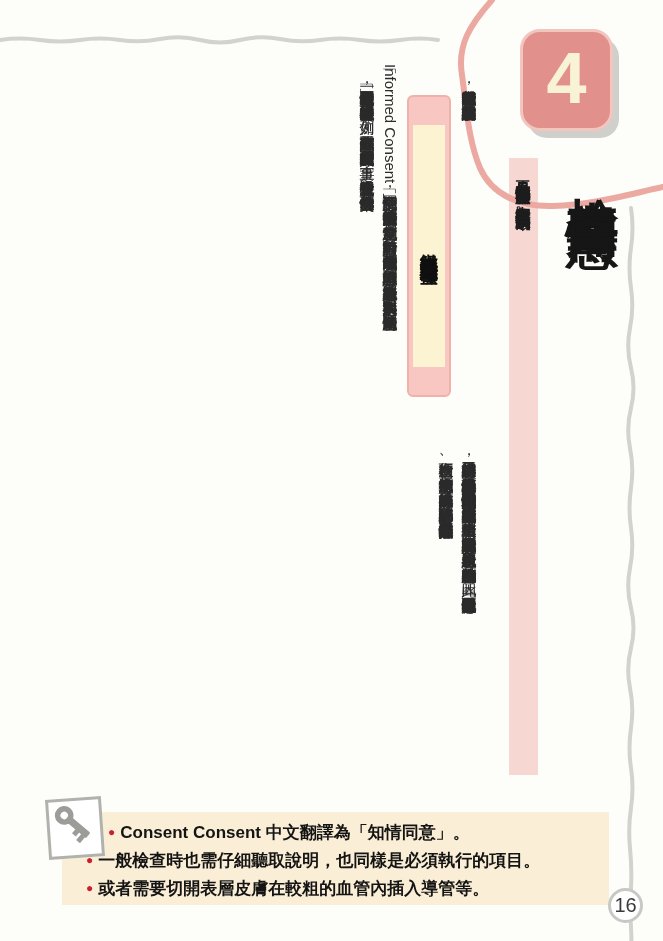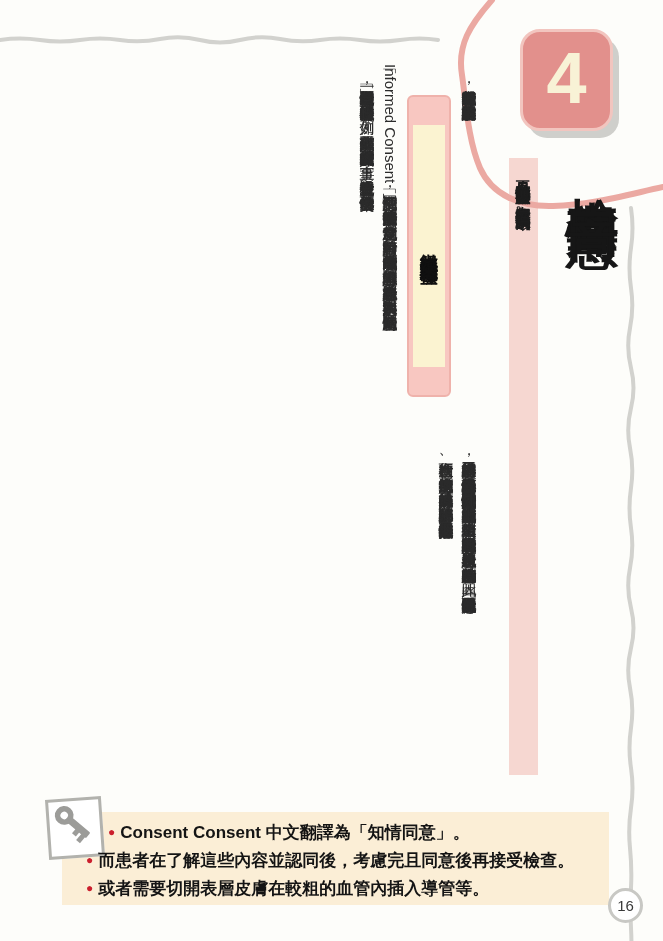--- a/index.html
+++ b/index.html
@@ -86,21 +86,21 @@
   .kp-row .dot{ color:#cb1f2d; font-size:12px; transform:translateY(-2px); }
   .kp-row-0{ left:46px; top:9px; }
   .kp-row-1{ left:24px; top:37px; }
   .kp-row-2{ left:24px; top:65px; }
 
   
   .page-number{
     position:absolute; left:608px; top:888px; width:35px; height:35px;
     border-radius:50%; background:#ffffff; border:3px solid #c8c8c4;
     box-sizing:border-box; display:flex; align-items:center; justify-content:center;
-    font-size:15px; color:#3a3a3a; z-index:3;
+    font-size:20px; color:#3a3a3a; z-index:3;
   }
 </style>
 </head>
 <body>
 
 <div class="page">
 
   <div class="subtitle-strip">
     <span class="subtitle-text">不只是在做高危險性的治療時很重要，在進行一般檢查時也是不可或缺的一環。</span>
   </div>
@@ -142,21 +142,21 @@
           <rect x="29" y="19" width="4" height="7"></rect>
         </g>
       </svg>
     </div>
     <div class="kp-row kp-row-0">
       <span class="dot">●</span>
       <span>Consent Consent 中文翻譯為「知情同意」。</span>
     </div>
     <div class="kp-row kp-row-1">
       <span class="dot">●</span>
-      <span>而患者在了解這些內容並認同後，考慮完且同意後再接受檢查。</span>
+      <span>一般檢查時也需仔細聽取說明，也同樣是必須執行的項目。</span>
     </div>
     <div class="kp-row kp-row-2">
       <span class="dot">●</span>
       <span>或者需要切開表層皮膚在較粗的血管內插入導管等。</span>
     </div>
   </div>
 
   <div class="page-number">
     <span>16</span>
   </div>

